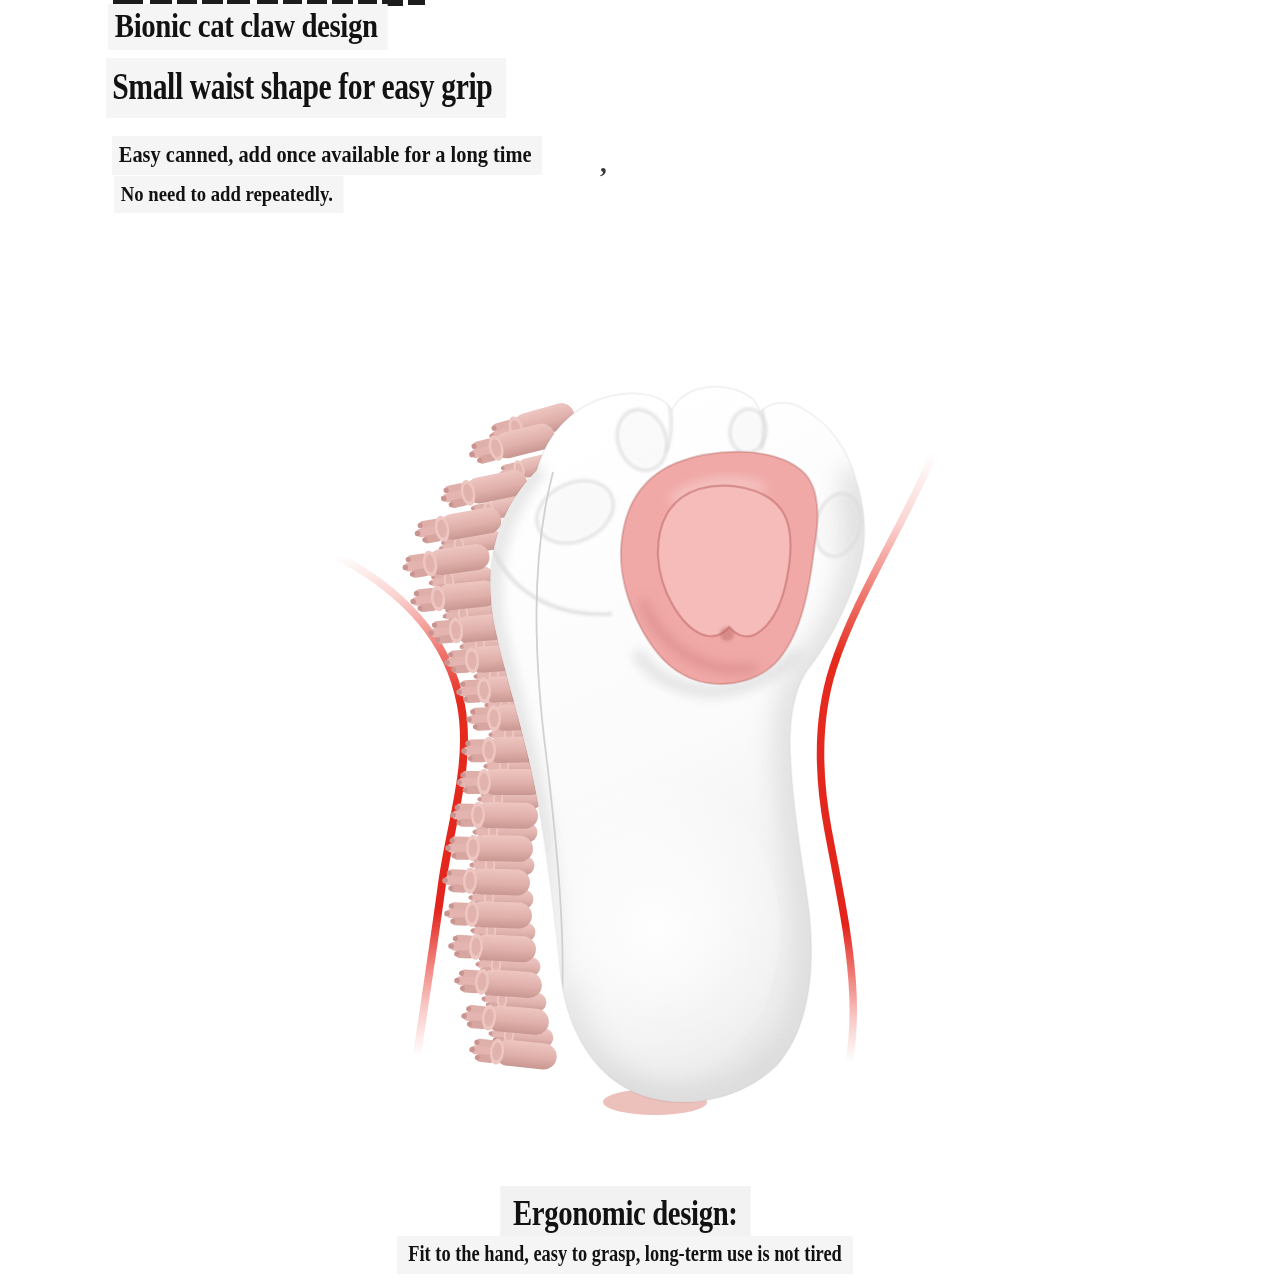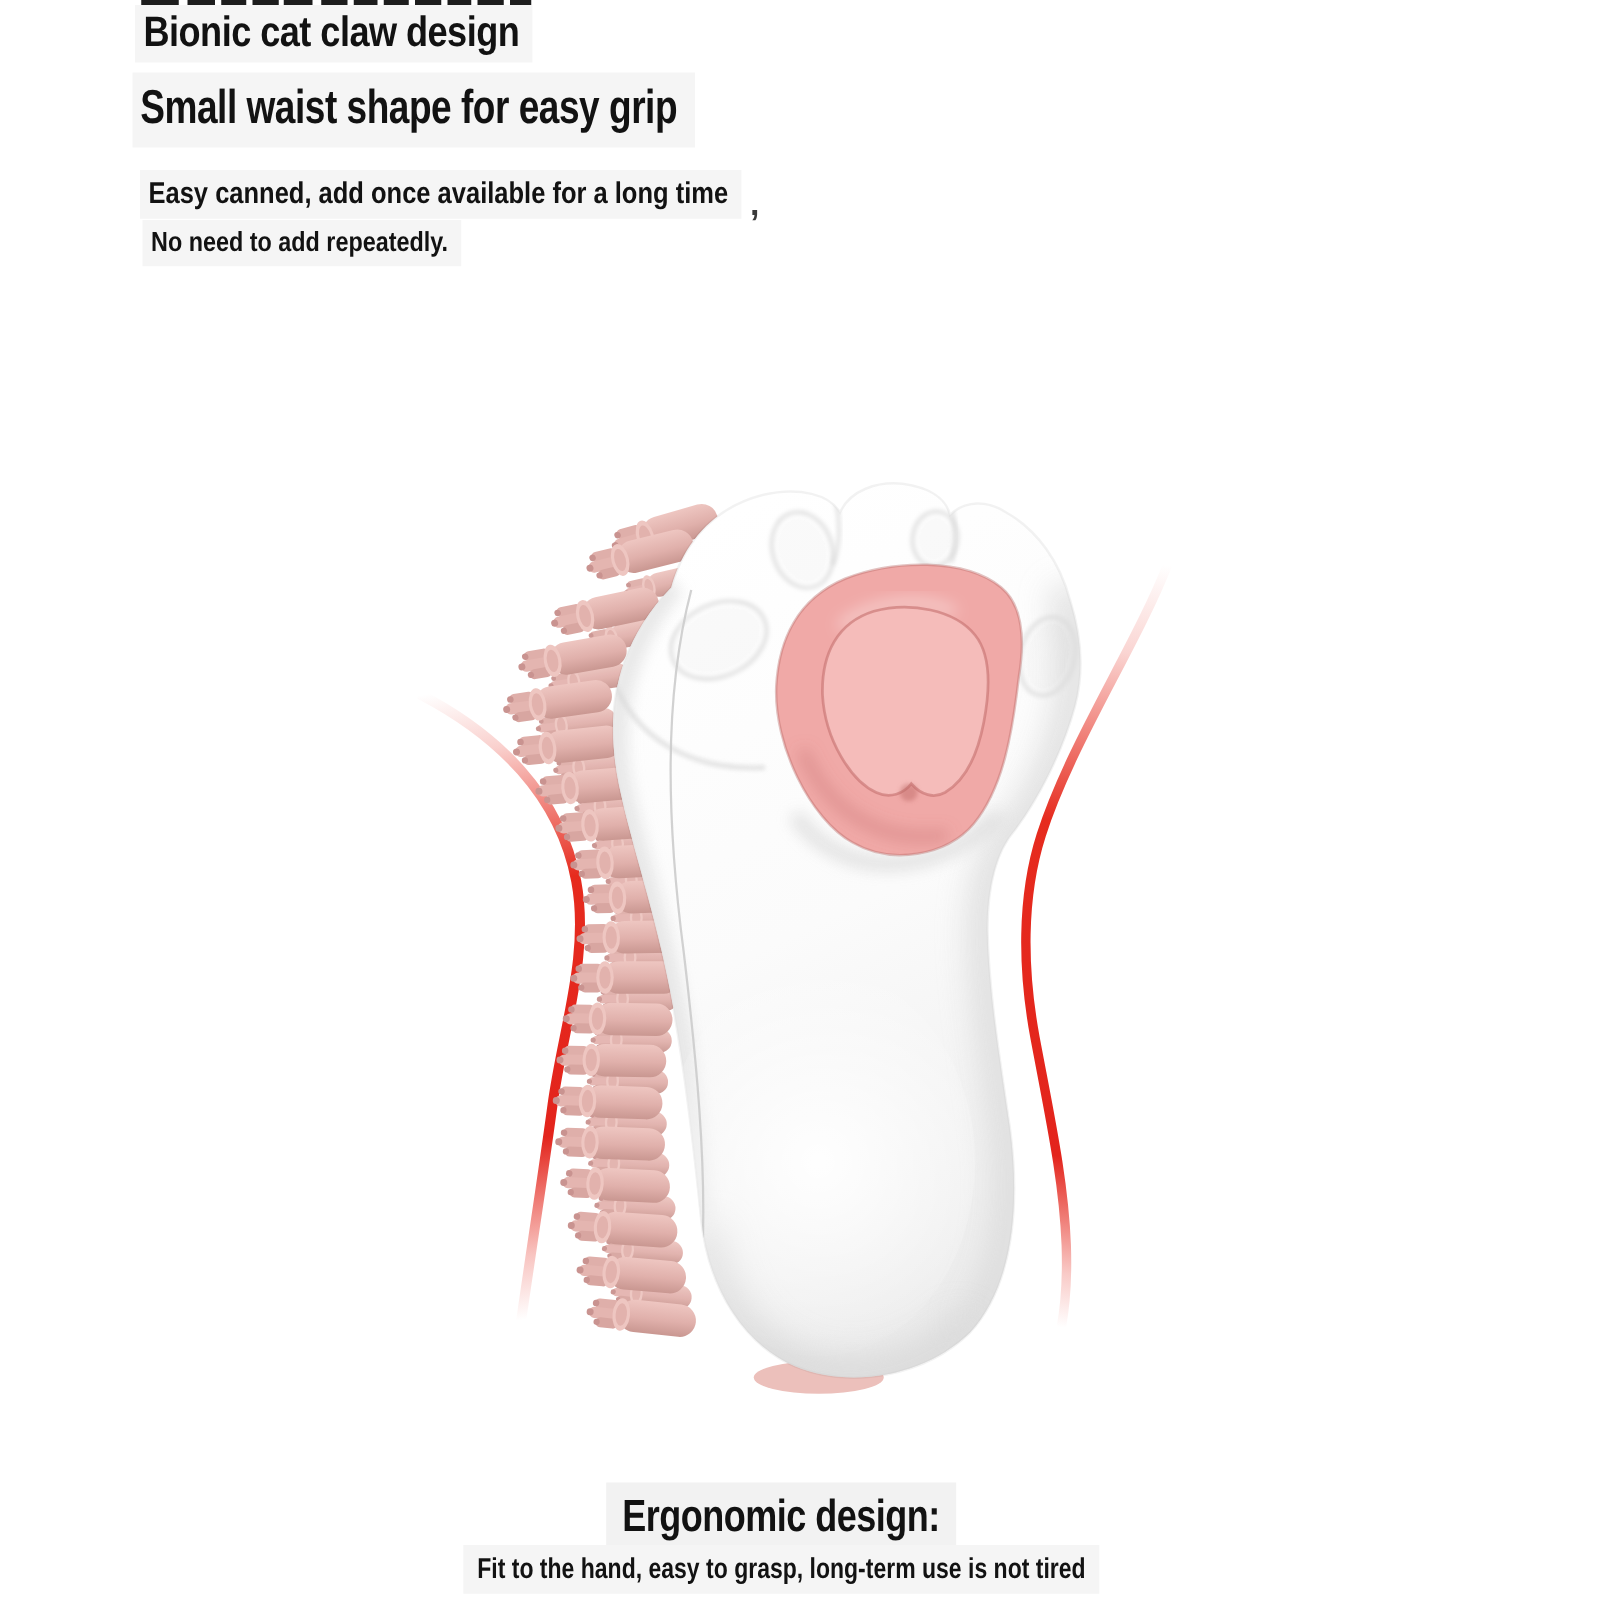--- a/index.html
+++ b/index.html
@@ -1,18 +1,18 @@
 <!DOCTYPE html>
 <html style="--pad-outer: #f0a9a7; --pad-inner: #f5bcba; --bristle-light: #eec6c1; --bristle-mid: #e0b0ab; --bristle-dark: #c99791; --accent-red: #e62b1e; --body-shade: #e7e7e7;"><head>
 <meta charset="utf-8">
 <style>
   html,body{margin:0;padding:0;background:#ffffff;}
   .canvas{
     position:relative;width:1250px;height:1280px;background:#ffffff;
-    overflow:hidden;font-family:Liberation Sans, sans-serif;
+    overflow:hidden;font-family:Liberation Serif, serif;
   }
   .hl{
     position:absolute;display:inline-block;background:#f5f5f5;color:#121212;
     font-weight:700;white-space:nowrap;line-height:1.06;
   }
   .t1{left:108px;top:4px;font-size:34px;padding:4px 12px 6px 8px;
       transform:scaleX(.85);transform-origin:0 0;letter-spacing:-.5px;}
   .t2{left:106px;top:58px;font-size:38px;padding:8px 18px 12px 8px;
       transform:scaleX(.78);transform-origin:0 0;letter-spacing:-.5px;}
   .t3{left:112px;top:136px;font-size:24px;padding:6px 12px 8px 8px;

